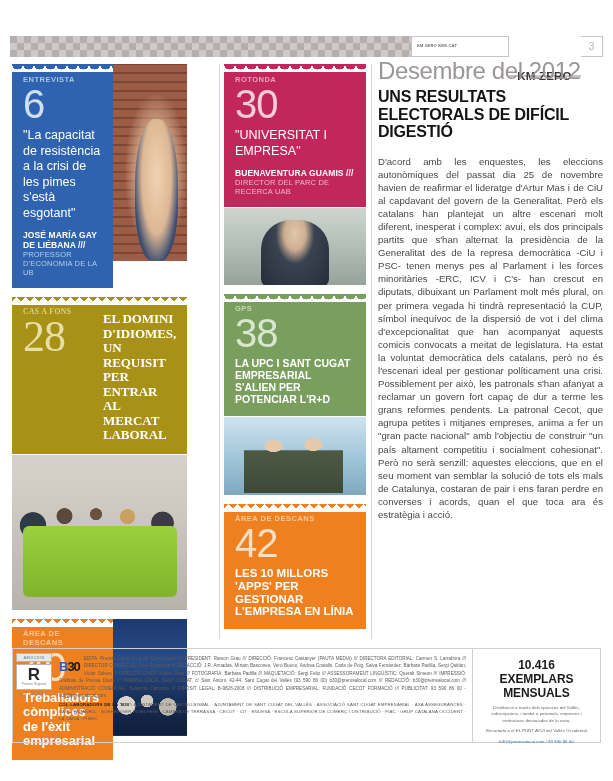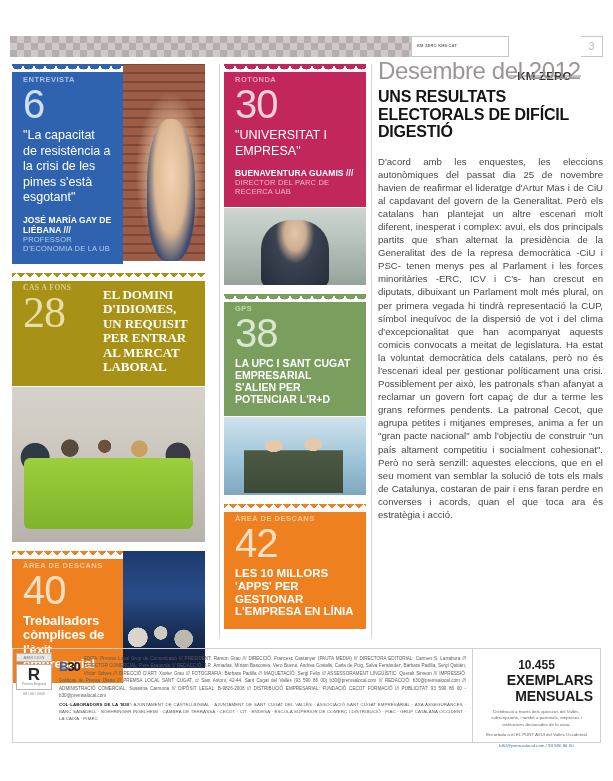--- a/index.html
+++ b/index.html
@@ -44,21 +44,21 @@
     margin-top: 39px;
   }
   .header-pagenum {
     width: 22px; background: #ffffff;
     border: 1px solid #c9c4c4; border-left: none;
     display: flex; align-items: center; justify-content: center;
     font-size: 10px; color: #b9b3b3;
   }
 
   
-  .left-col { position: absolute; left: 12px; top: 64px; width: 193px; }
+  .left-col { position: absolute; left: 12px; top: 64px; width: 175px; }
   .mid-col  { position: absolute; left: 224px; top: 64px; width: 142px; }
   .right-col{ position: absolute; left: 378px; top: 58px; width: 225px; }
 
   .col-divider {
     position: absolute; top: 64px; width: 1px; height: 575px;
     background: #d8d4d4;
   }
   .div-1 { left: 219px; }
   .div-2 { left: 371px; }
 
@@ -243,21 +243,21 @@
   .footer-partners {
     font-size: 4.4px; line-height: 7px; color: #5e5a5a;
     letter-spacing: .1px; margin-top: 2px;
   }
 
   .footer-circ {
     width: 128px; border-left: 1px solid #d3cfcf;
     padding: 10px 7px; text-align: center;
   }
   .circ-num { font-size: 12px; font-weight: bold; color: #1d1a1a; line-height: 13px; }
-  .circ-label { font-size: 14px; font-weight: bold; color: #1d1a1a; letter-spacing: -.1px; margin-bottom: 5px; text-align: right; }
+  .circ-label { font-size: 12px; font-weight: bold; color: #1d1a1a; letter-spacing: -.1px; margin-bottom: 5px; }
   .circ-text { font-size: 4.4px; line-height: 6.4px; color: #6b6666; }
   .circ-mail { font-size: 4.4px; color: #3c6fb8; margin-top: 4px; }
 </style>
 </head>
 <body>
 
 <div class="page-header">
   <div class="header-checker"></div>
   <div class="header-logo-box">
     <span class="header-logo-mark">KM
@@ -370,19 +370,19 @@
   <div class="footer-credits">
     <span class="b30"><span>B</span><span class="b-dark">30</span></span>
     <span>EDITA: Premsa Local Grup de Comunicació /// PRESIDENT: Ramon Grau /// DIRECCIÓ: Francesc Castanyer (PAUTA MEDIA) /// DIRECTORA EDITORIAL: Carmen S. Larrabura /// DIRECTOR COMERCIAL: Pere Esquerda /// REDACCIÓ: J.R. Armadas, Míriam Bascones, Vero Bueno, Andrea Cosialls, Carla de Puig, Salva Fernández, Bàrbara Padilla, Sergi Quitián, Víctor Solves /// DIRECCIÓ D'ART: Xavier Grau /// FOTOGRAFIA: Bàrbara Padilla /// MAQUETACIÓ: Sergi Felip /// ASSESSORAMENT LINGÜÍSTIC: Queralt Simeon /// IMPRESSIÓ: Gráficas de Prensa Diaria /// PREMSA LOCAL SANT CUGAT, c/ Sant Antoni, 42-44. Sant Cugat del Vallès (93 590 86 00) b30@premsalocal.com /// REDACCIÓ: b30@premsalocal.com /// ADMINISTRACIÓ COMERCIAL: Susanna Carmona /// DIPÒSIT LEGAL: B-9826-2008 /// DISTRIBUCIÓ EMPRESARIAL: FUNDACIÓ CECOT FORMACIÓ /// PUBLICITAT: 93 590 86 00 - b30@premsalocal.com</span>
     <div class="footer-partners">
       <b>COL·LABORADORS DE LA 'B30':</b>
       <span>AJUNTAMENT DE CASTELLBISBAL · AJUNTAMENT DE SANT CUGAT DEL VALLÈS · ASSOCIACIÓ SANT CUGAT EMPRESARIAL · AXA ASSEGURANCES · BANC SABADELL · BOEHRINGER INGELHEIM · CAMBRA DE TERRASSA · CECOT · CIT · ENDESA · ESCOLA SUPERIOR DE COMERÇ I DISTRIBUCIÓ · FIAC · GRUP CATALANA OCCIDENT · LA CAIXA · PIMEC</span>
     </div>
   </div>
 
   <div class="footer-circ">
-    <div class="circ-num">10.455</div>
+    <div class="circ-num">10.416</div>
     <div class="circ-label">EXEMPLARS MENSUALS</div>
     <div class="circ-text">Distribució a través dels quioscos del Vallès, subscripcions, i també a patronals, empreses i institucions destacades de la zona.</div>
     <div class="circ-text" style="margin-top:4px;">Encartada a el EL PUNT AVUI del Vallès Occidental</div>
     <div class="circ-mail">b30@premsalocal.com / 93 590 86 00</div>
   </div>
 </div>
 
 </body></html>

